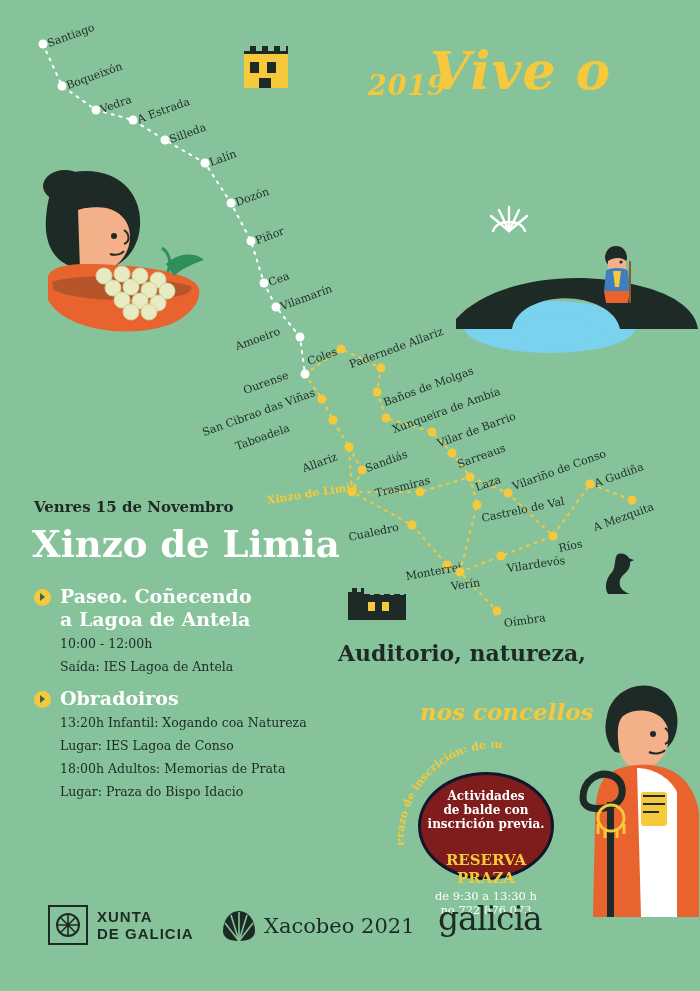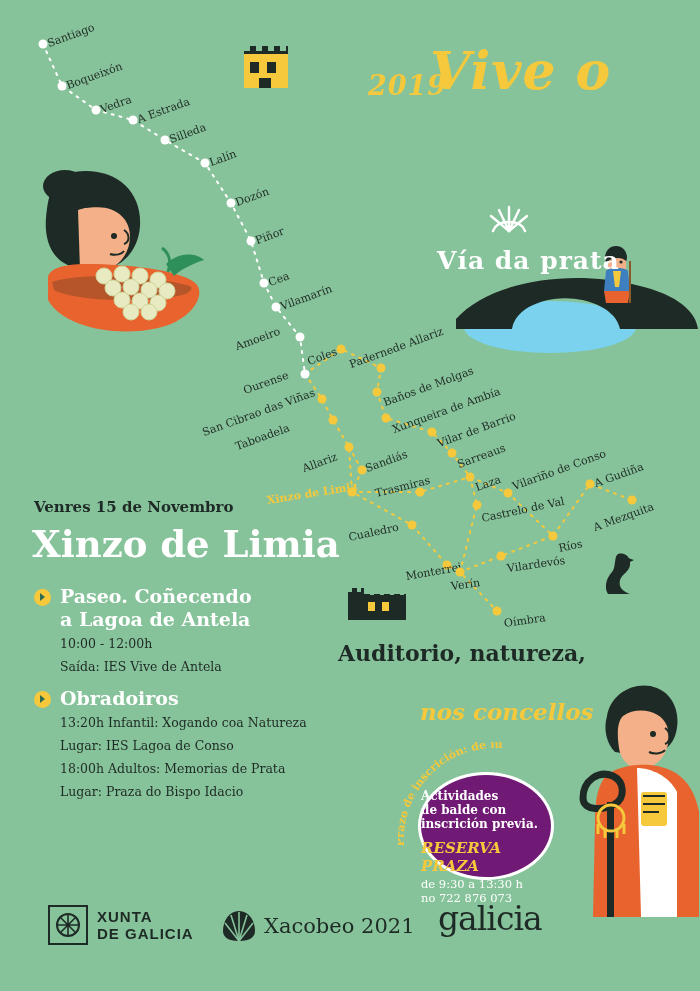--- a/index.html
+++ b/index.html
@@ -119,25 +119,25 @@
     position: absolute; left: 420px; top: 698px;
     font-family: "DejaVu Serif", serif;
     font-style: italic; font-weight: bold;
     font-size: 23px; color: #f5c93b;
   }
 
   
   .badge {
     position: absolute; left: 418px; top: 772px;
     width: 136px; height: 108px; border-radius: 50%;
-    background: #701a75; border: 3px solid #ffffff;
-    color: #ffffff; text-align: left;
+    background: #7f1d1d; border: 3px solid #0f172a;
+    color: #ffffff; text-align: center;
   }
   .badge .b1 { font-family: "DejaVu Serif", serif; font-size: 12px; font-weight: bold; margin-top: 14px; line-height: 14px; }
-  .badge .b2 { font-family: "DejaVu Serif", serif; font-size: 15px; font-weight: bold; color:#f5c93b; margin-top: 8px; font-style: italic; }
+  .badge .b2 { font-family: "DejaVu Serif", serif; font-size: 15px; font-weight: bold; color:#f5c93b; margin-top: 20px; }
   .badge .b3 { font-family: "DejaVu Serif", serif; font-size: 11.5px; line-height: 14px; margin-top: 2px; }
   .curvednote {
     position: absolute; left: 398px; top: 742px;
     width: 180px; height: 110px;
   }
   .curvednote text {
     font-family: "DejaVu Serif", serif;
     font-size: 11px; fill: #f5c93b; font-weight: bold;
   }
 
@@ -335,34 +335,33 @@
   <svg class="sunray" viewBox="0 0 44 30">
     <g stroke="#ffffff" stroke-width="2.4" fill="none" stroke-linecap="round">
       <path d="M22 28 L22 4"></path>
         <path d="M22 28 L12 7"></path>
         <path d="M22 28 L32 7"></path>
       <path d="M22 28 L4 13"></path>
         <path d="M22 28 L40 13"></path>
       <path d="M6 28 C8 22 14 19 22 19 C30 19 36 22 38 28"></path>
     </g>
   </svg>
-  <div class="via">Vía da prata</div>
 
   <div class="datetext">Venres 15 de Novembro</div>
   <div class="placetitle">Xinzo de Limia</div>
 
   <div class="events" id="events">
       <div class="event">
         <div class="bullet"></div>
         <div class="ev-title">
           <div>Paseo. Coñecendo</div>
           <div>a Lagoa de Antela</div>
         </div>
         <div class="ev-line">10:00 - 12:00h</div>
-        <div class="ev-line">Saída: IES Vive de Antela</div>
+        <div class="ev-line">Saída: IES Lagoa de Antela</div>
       </div>
       <div class="event">
         <div class="bullet"></div>
         <div class="ev-title">
           <div>Obradoiros</div>
         </div>
         <div class="ev-line">13:20h Infantil: Xogando coa Natureza</div>
         <div class="ev-line">Lugar: IES Lagoa de Conso</div>
         <div class="ev-line">18:00h Adultos: Memorias de Prata</div>
         <div class="ev-line">Lugar: Praza do Bispo Idacio</div>

